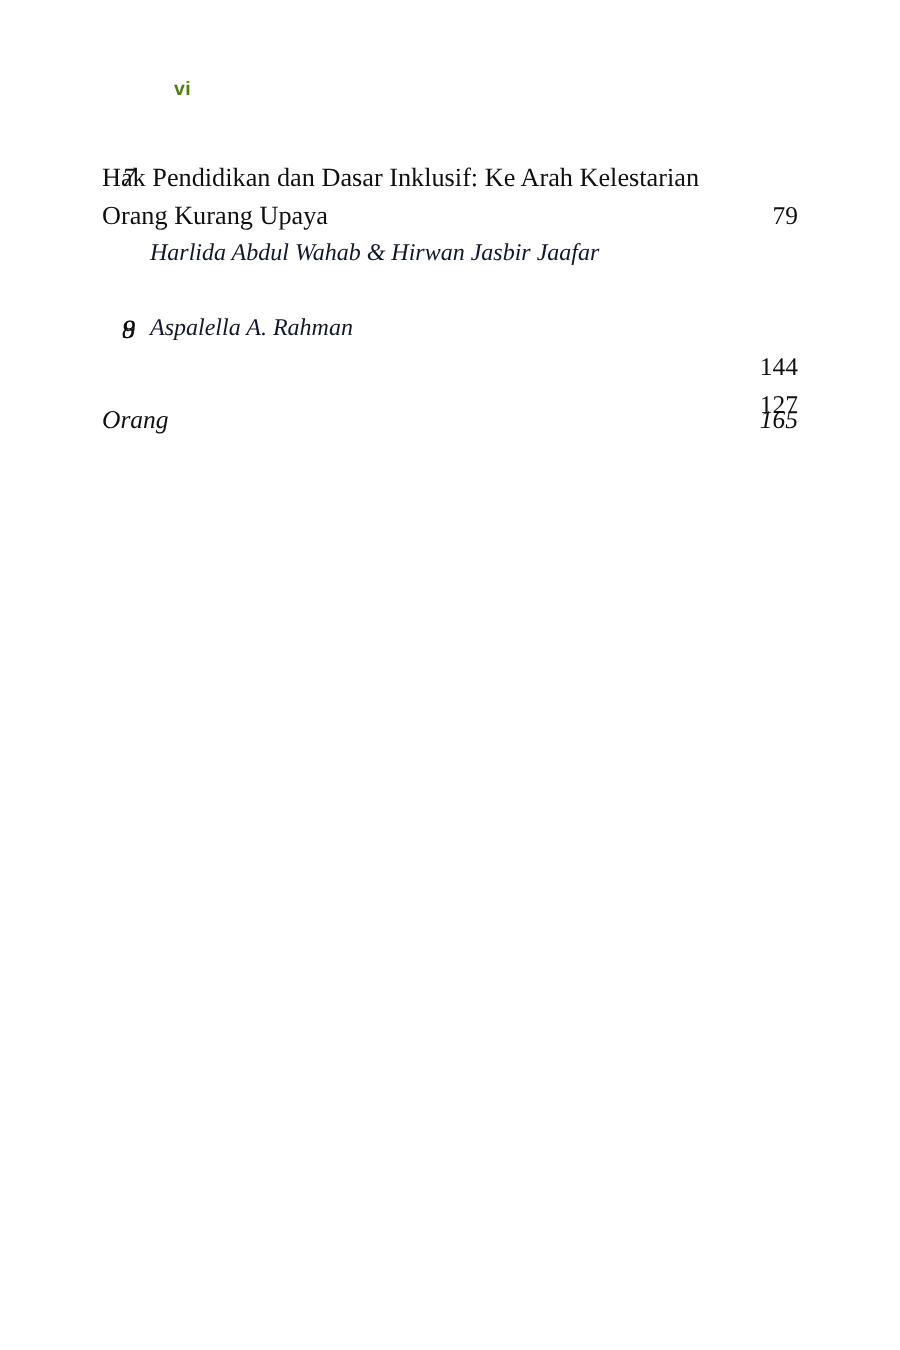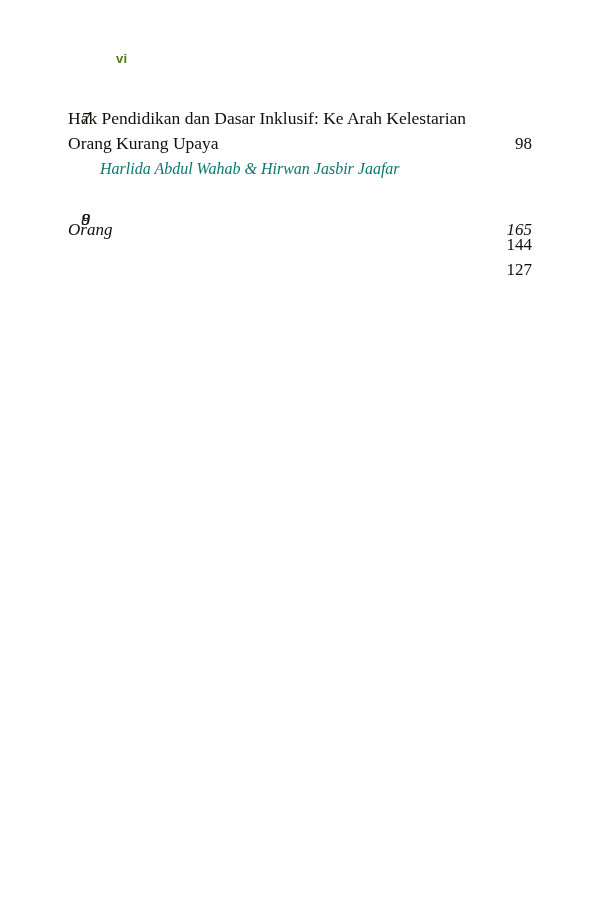--- a/index.html
+++ b/index.html
@@ -59,21 +59,21 @@
     font-size: 17.5px;
     line-height: 25px;
     color: #100f0d;
   }
   .authors {
     margin-left: 32px;
     margin-right: 60px;
     font-size: 16px;
     font-style: italic;
     line-height: 24px;
-    color: #0f766e;
+    color: #0f172a;
     margin-top: 1px;
   }
   .pageno {
     position: absolute;
     right: 0;
     font-size: 17px;
     line-height: 25px;
     text-align: right;
     width: 46px;
     color: #100f0d;
@@ -104,30 +104,31 @@
 <div class="page">
 
   <div class="folio">vi</div>
 
   <div class="toc">
 
     <div class="entry entry-7">
       <div class="num">7</div>
       <div class="title">Hak Pendidikan dan Dasar Inklusif: Ke Arah Kelestarian Orang Kurang Upaya</div>
       <div class="authors">Harlida Abdul Wahab &amp; Hirwan Jasbir Jaafar</div>
-      <div class="pageno">98</div>
+      <div class="pageno">79</div>
     </div>
 
     <div class="entry entry-8">
       <div class="num">8</div>
       <div class="pageno">127</div>
     </div>
 
     <div class="entry entry-9">
       <div class="num">9</div>
+      <div class="authors">Aspalella A. Rahman</div>
       <div class="pageno">144</div>
     </div>
 
     <div class="index-entry">
       <div class="index-label">Orang</div>
       <div class="pageno">165</div>
     </div>
 
   </div>
 </div>

